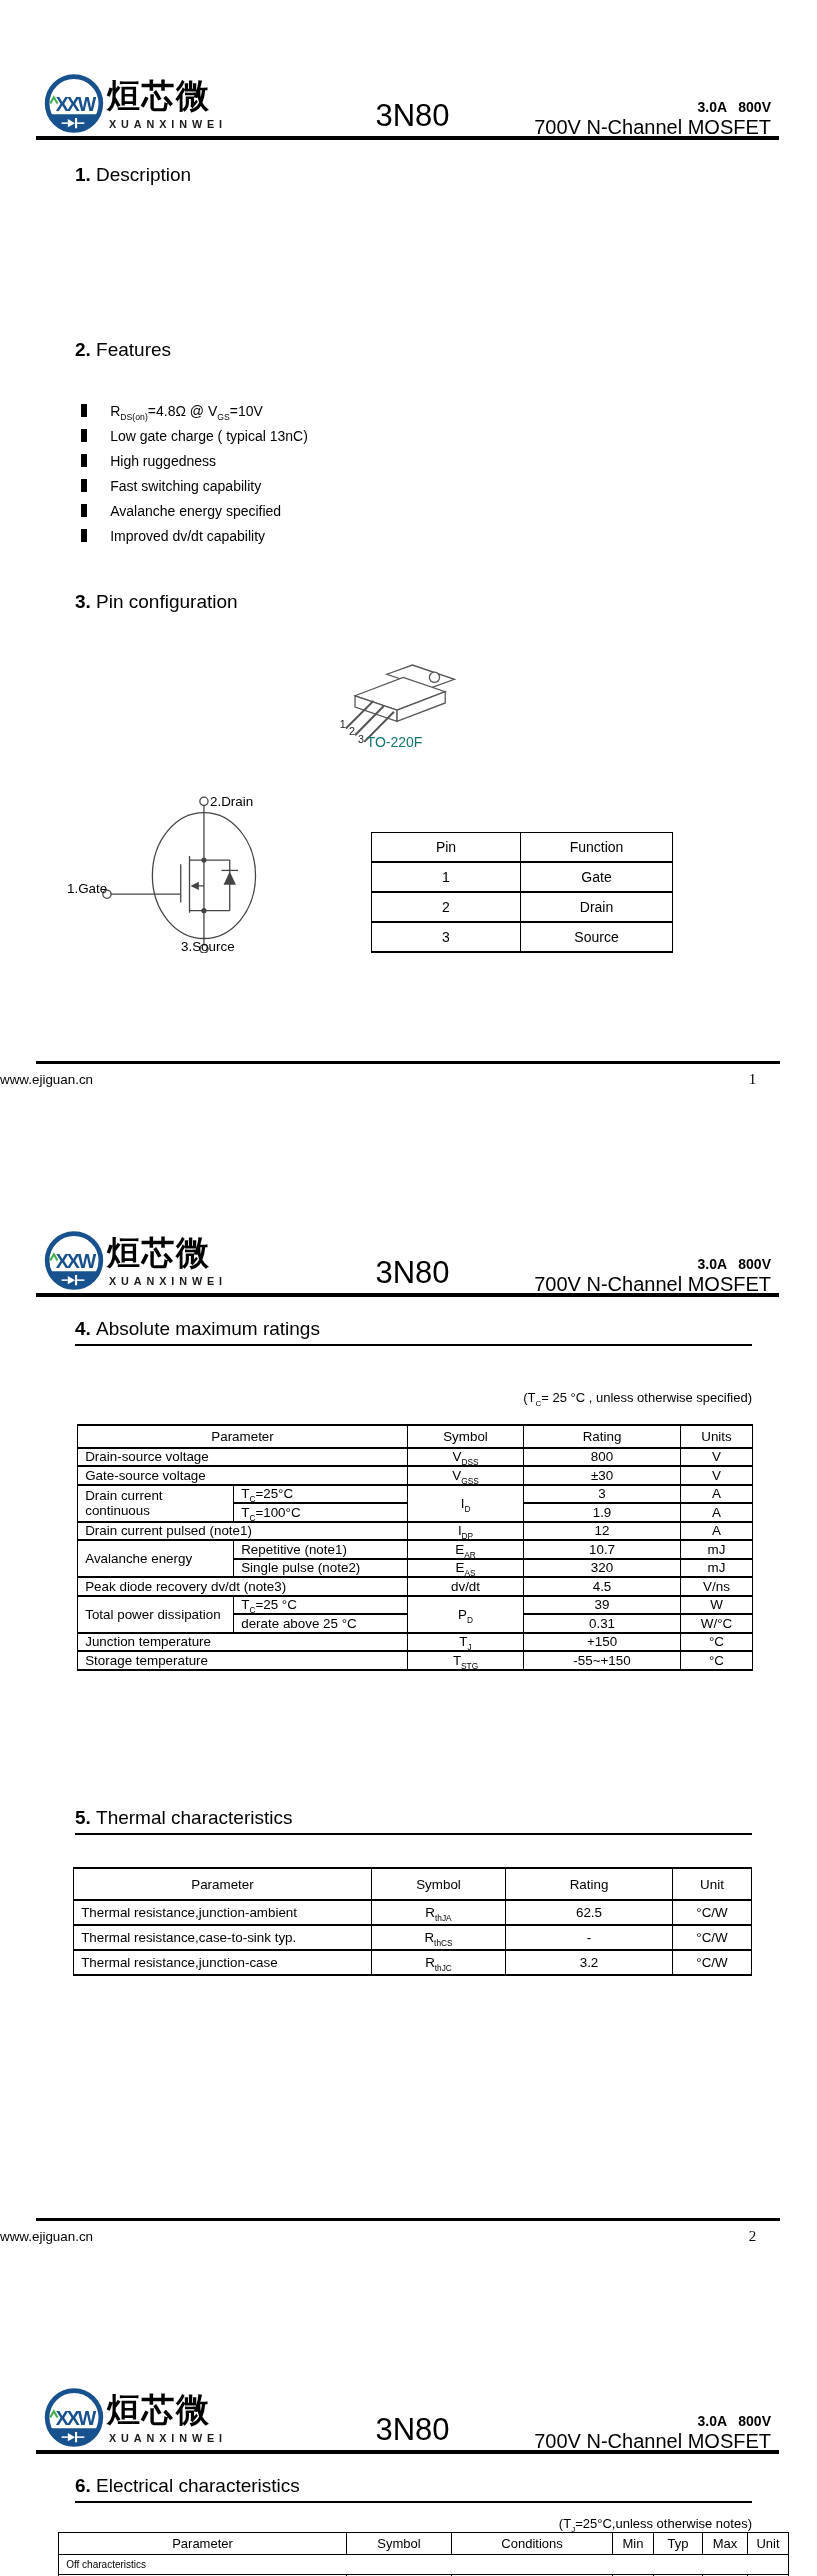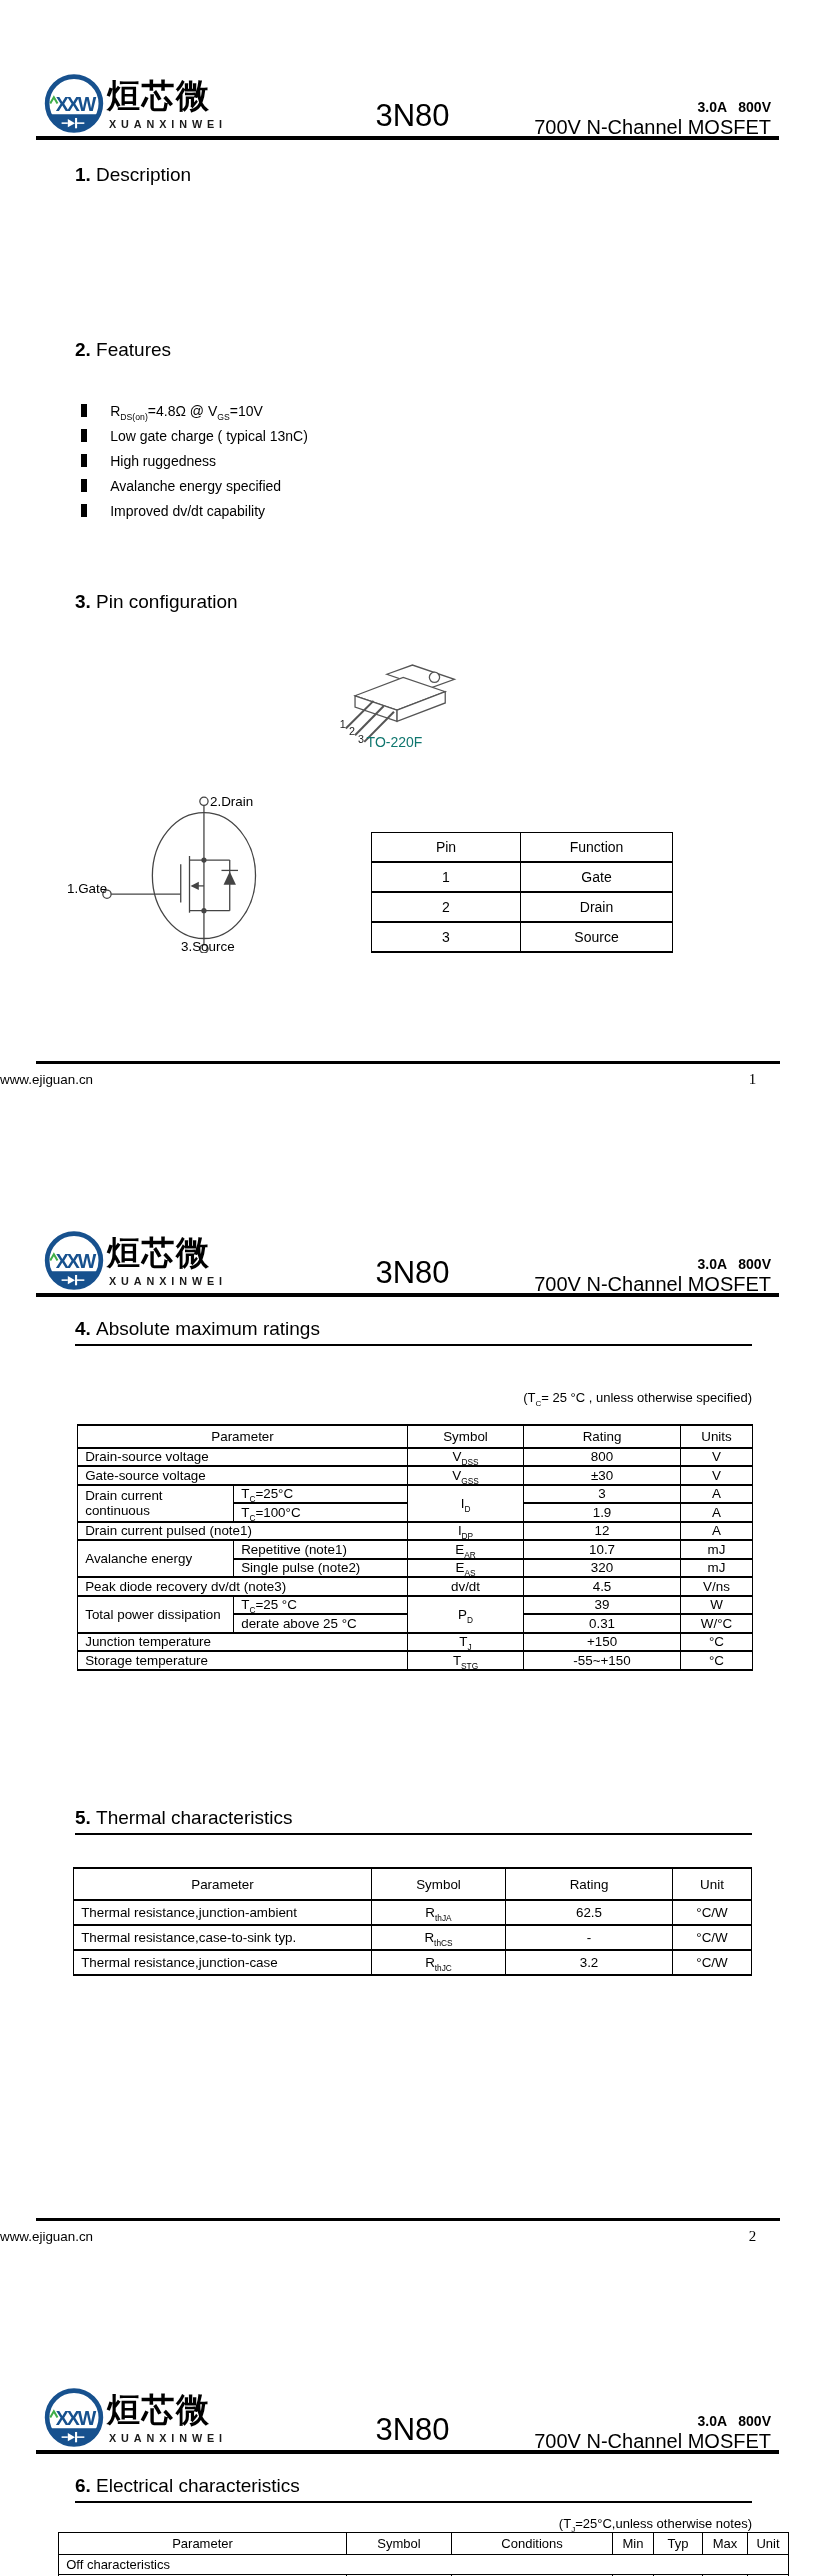--- a/index.html
+++ b/index.html
@@ -59,21 +59,21 @@
 
   .thermal-table{left:73px;top:710px;}
   .thermal-table table{width:678px;}
   .thermal-table td,.thermal-table th{font-size:13.4px;height:23px;}
   .thermal-table tr.hd th{height:30px;}
 
   .elec-table{left:58px;top:218px;}
   .elec-table table{width:728px;}
   .elec-table td,.elec-table th{font-size:12px;height:14.4px;border-top-width:1.5px;border-bottom-width:1.5px;}
   .elec-table tr.hd th{height:20.6px;font-size:13px;}
-  .elec-table tr.sec-row td{height:19.6px;font-size:13px;}
+  .elec-table tr.sec-row td{height:19.6px;font-size:10px;}
 </style>
 </head>
 <body>
 
 <div class="page">
   <svg class="abs logo-svg" viewBox="0 0 120 120">
     <circle cx="60" cy="60" r="52" fill="#ffffff" stroke="#17518e" stroke-width="9"></circle>
     <path d="M 13 81 A 52 52 0 0 0 107 81 Z" fill="#17518e"></path>
     <polyline points="14,60 21,48 28,60" fill="none" stroke="#3fae49" stroke-width="4"></polyline>
     <text x="62" y="74" text-anchor="middle" font-size="38" font-weight="bold" letter-spacing="-4" fill="#17518e">XXW</text>
@@ -101,20 +101,24 @@
         <span class="bullet-sq"></span>
         <span><span>R</span><sub>DS(on)</sub><span>=4.8Ω @ V</span><sub>GS</sub><span>=10V</span></span>
       </div>
     <div class="feature-item">
         <span class="bullet-sq"></span>
         <span><span>Low gate charge ( typical 13nC)</span></span>
       </div>
     <div class="feature-item">
         <span class="bullet-sq"></span>
         <span><span>High ruggedness</span></span>
+      </div>
+    <div class="feature-item">
+        <span class="bullet-sq"></span>
+        <span><span>Fast switching capability</span></span>
       </div>
     <div class="feature-item">
         <span class="bullet-sq"></span>
         <span><span>Avalanche energy specified</span></span>
       </div>
     <div class="feature-item">
         <span class="bullet-sq"></span>
         <span><span>Improved dv/dt capability</span></span>
       </div>
   </div>

